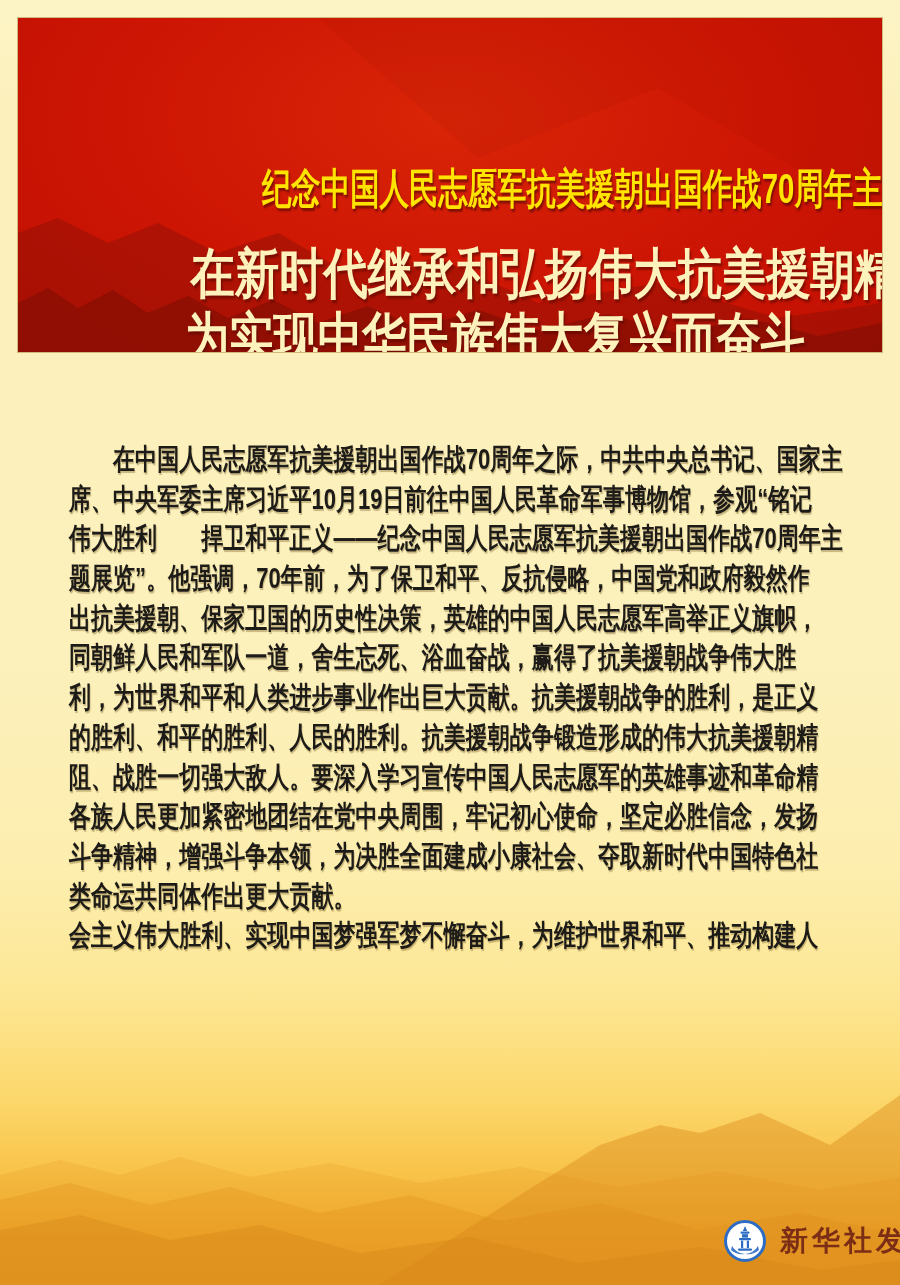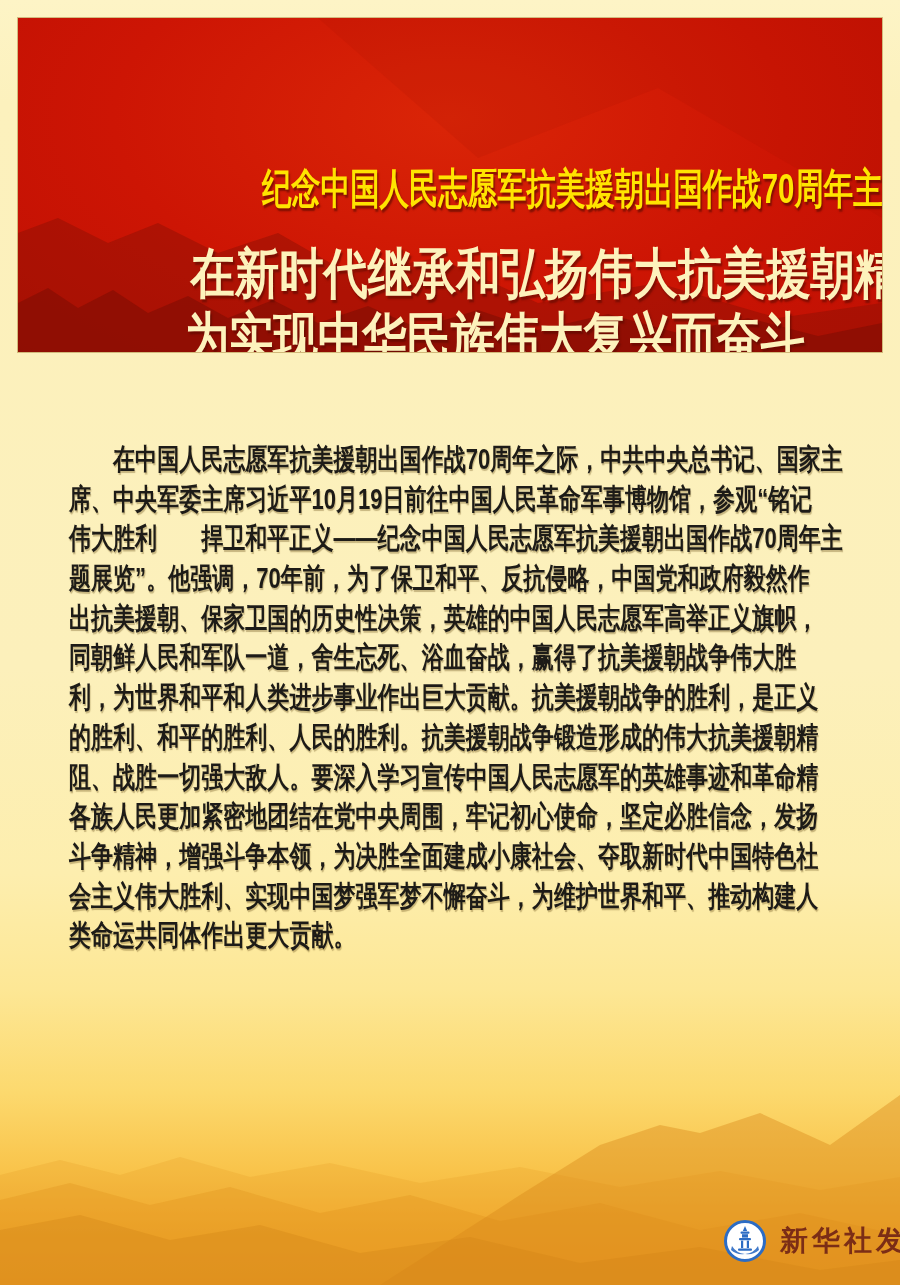--- a/index.html
+++ b/index.html
@@ -103,22 +103,22 @@
     <div class="line"><span>席、中央军委主席习近平10月19日前往中国人民革命军事博物馆，参观“铭记</span></div>
     <div class="line"><span>伟大胜利　　捍卫和平正义——纪念中国人民志愿军抗美援朝出国作战70周年主</span></div>
     <div class="line"><span>题展览”。他强调，70年前，为了保卫和平、反抗侵略，中国党和政府毅然作</span></div>
     <div class="line"><span>出抗美援朝、保家卫国的历史性决策，英雄的中国人民志愿军高举正义旗帜，</span></div>
     <div class="line"><span>同朝鲜人民和军队一道，舍生忘死、浴血奋战，赢得了抗美援朝战争伟大胜</span></div>
     <div class="line"><span>利，为世界和平和人类进步事业作出巨大贡献。抗美援朝战争的胜利，是正义</span></div>
     <div class="line"><span>的胜利、和平的胜利、人民的胜利。抗美援朝战争锻造形成的伟大抗美援朝精</span></div>
     <div class="line"><span>阻、战胜一切强大敌人。要深入学习宣传中国人民志愿军的英雄事迹和革命精</span></div>
     <div class="line"><span>各族人民更加紧密地团结在党中央周围，牢记初心使命，坚定必胜信念，发扬</span></div>
     <div class="line"><span>斗争精神，增强斗争本领，为决胜全面建成小康社会、夺取新时代中国特色社</span></div>
+    <div class="line"><span>类命运共同体作出更大贡献。</span></div>
     <div class="line"><span>会主义伟大胜利、实现中国梦强军梦不懈奋斗，为维护世界和平、推动构建人</span></div>
-    <div class="line"><span>类命运共同体作出更大贡献。</span></div>
   </div>
 
   <div class="credit">
     <svg class="emblem" viewBox="0 0 42 42">
       <circle cx="21" cy="21" r="19.5" fill="#ffffff" stroke="#2c6cc4" stroke-width="3"></circle>
       <g fill="#2c6cc4">
         <path d="M21 6 L23.2 11 L18.8 11 Z"></path>
         <rect x="16.5" y="11.5" width="9" height="2.2" rx="1"></rect>
         <rect x="18" y="14.2" width="6" height="3.4"></rect>
         <rect x="15" y="18" width="12" height="2.2" rx="1"></rect>

